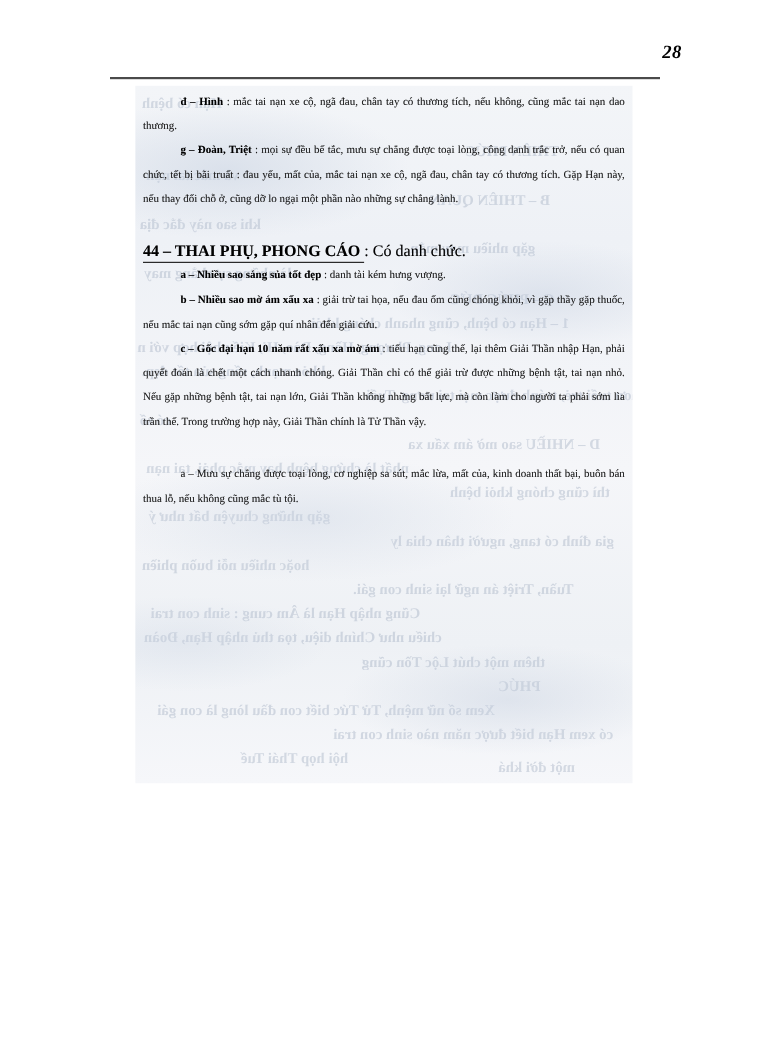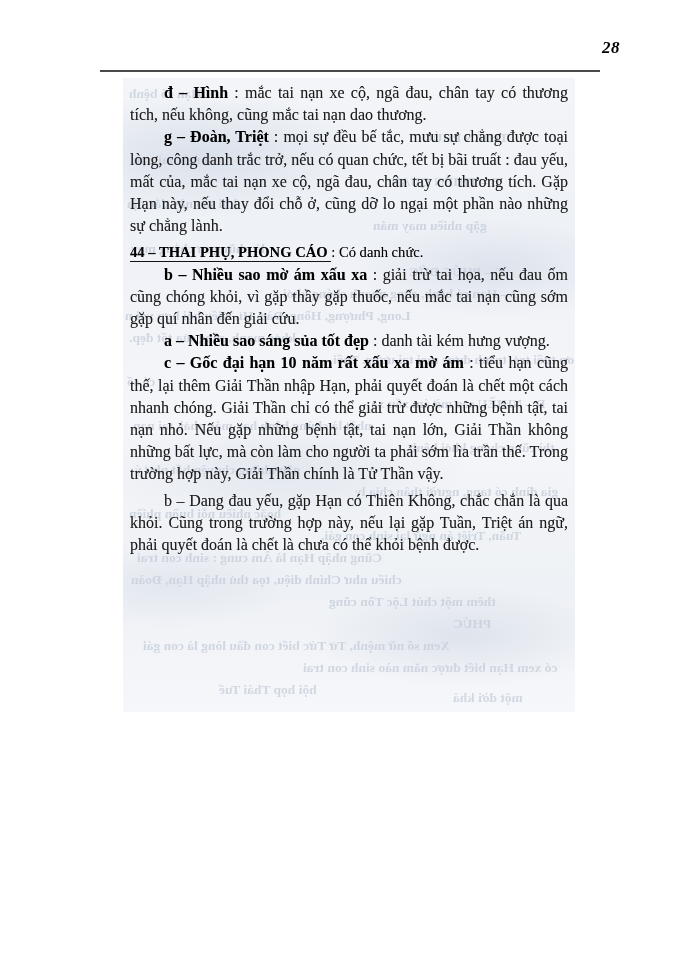--- a/index.html
+++ b/index.html
@@ -74,29 +74,29 @@
   
   .col{
     position:absolute;
     left:7px; top:4px;
     width:438px;
     z-index:3;
   }
 
   p{
     margin:0;
-    font-size:16px;
+    font-size:10px;
     line-height:22.2px;
     text-align:justify;
     text-justify:inter-word;
     color:#1b1b1b;
     text-shadow:0 0 .5px rgba(0,0,0,.30);
   }
   p.ind{text-indent:34px;}
-  p.gap{margin-top:4px;}
+  p.gap{margin-top:25px;}
 
   b{font-weight:bold;color:#000;}
 
   .sec{
     margin:0;
     font-size:14.6px;
     line-height:22.2px;
     color:#000;
     text-shadow:0 0 .5px rgba(0,0,0,.35);
   }
@@ -142,20 +142,20 @@
         <span style="left: 330px; top: 538px;">PHÚC</span>
         <span style="left: 20px; top: 560px;">Xem số nữ mệnh, Tử Tức biết con đầu lòng là con gái</span>
         <span style="left: 180px; top: 582px;">có xem Hạn biết được năm nào sinh con trai</span>
         <span style="left: 96px; top: 604px;">hội họp Thái Tuế</span>
         <span style="left: 330px; top: 612px;">một đời khá</span>
       </div>
     <div class="col" id="text-column">
         <p class="ind"><b>đ – Hình</b><span> : mắc tai nạn xe cộ, ngã đau, chân tay có thương tích, nếu không, cũng mắc tai nạn dao thương.</span></p>
         <p class="ind"><b>g – Đoàn, Triệt</b><span> : mọi sự đều bế tắc, mưu sự chẳng được toại lòng, công danh trắc trở, nếu có quan chức, tết bị bãi truất : đau yếu, mất của, mắc tai nạn xe cộ, ngã đau, chân tay có thương tích. Gặp Hạn này, nếu thay đổi chỗ ở, cũng dỡ lo ngại một phần nào những sự chẳng lành.</span></p>
         <p class="sec gap"><span class="hd">44 – THAI PHỤ, PHONG CÁO </span><span>: Có danh chức.</span></p>
+        <p class="ind"><b>a – Nhiều sao sáng sủa tốt đẹp</b><span> : danh tài kém hưng vượng.</span></p>
         <p class="ind"><b>b – Nhiều sao mờ ám xấu xa</b><span> : giải trừ tai họa, nếu đau ốm cũng chóng khỏi, vì gặp thầy gặp thuốc, nếu mắc tai nạn cũng sớm gặp quí nhân đến giải cứu.</span></p>
-        <p class="ind"><b>a – Nhiều sao sáng sủa tốt đẹp</b><span> : danh tài kém hưng vượng.</span></p>
         <p class="ind"><b>c – Gốc đại hạn 10 năm rất xấu xa mờ ám</b><span> : tiểu hạn cũng thế, lại thêm Giải Thần nhập Hạn, phải quyết đoán là chết một cách nhanh chóng. Giải Thần chỉ có thể giải trừ được những bệnh tật, tai nạn nhỏ. Nếu gặp những bệnh tật, tai nạn lớn, Giải Thần không những bất lực, mà còn làm cho người ta phải sớm lìa trần thế. Trong trường hợp này, Giải Thần chính là Tử Thần vậy.</span></p>
-        <p class="ind gap"><span>b – Dang đau yếu, gặp Hạn có Thiên Không, chắc chắn là qua khỏi. Cũng trong trường hợp này, nếu lại gặp Tuần, Triệt án ngữ, phải quyết đoán là chết là chưa có thể khỏi bệnh được.</span></p>
+        <p class="ind gap"><span>a – Mưu sự chẳng được toại lòng, cơ nghiệp sa sút, mắc lừa, mất của, kinh doanh thất bại, buôn bán thua lỗ, nếu không cũng mắc tù tội.</span></p>
       </div>
   </div>
 
 </div>
 
 </body></html>

